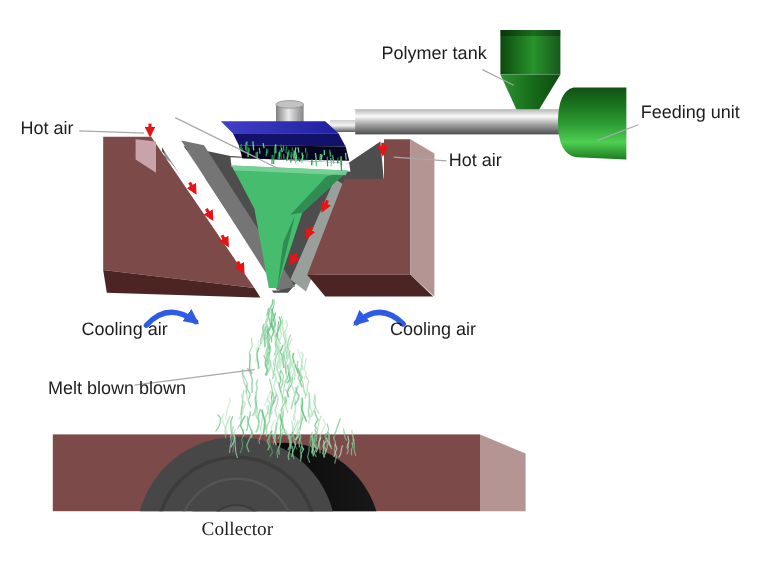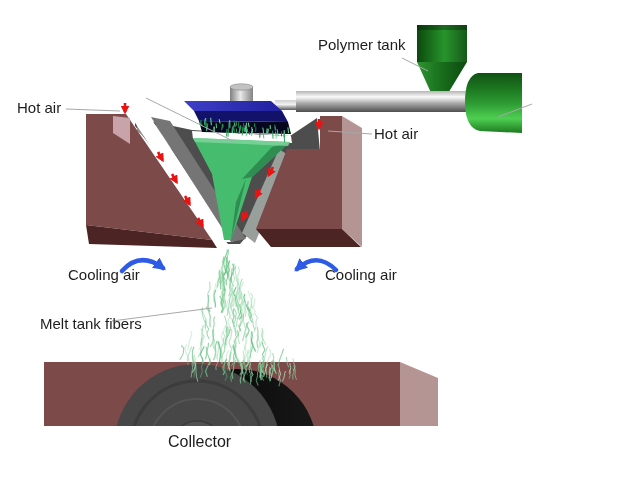--- a/index.html
+++ b/index.html
@@ -1,20 +1,20 @@
 <!DOCTYPE html>
 <html><head>
 <meta charset="utf-8">
 <style>
   html,body{margin:0;padding:0;background:#fff;}
   .stage{position:relative;width:640px;height:480px;background:#fff;overflow:hidden;
          font-family:"Liberation Sans", sans-serif;}
   .stage svg{position:absolute;left:0;top:0;}
   .lbl{position:absolute;font-size:15px;color:#1d1d1d;white-space:nowrap;line-height:16px;}
-  .lbl.big{font-size:16px;}
+  .lbl.big{font-size:16px;font-family:Liberation Serif, serif;}
 </style>
 </head>
 <body>
 
 <div class="stage">
 
 <svg width="640" height="480" viewBox="0 0 640 480">
   <defs>
     <linearGradient id="pipeGrad" x1="0" y1="0" x2="0" y2="1">
       <stop offset="0" stop-color="#b5b5b5"></stop>
@@ -415,20 +415,21 @@
     <line x1="402" y1="58" x2="428" y2="71"></line>
     <line x1="532" y1="104" x2="498" y2="117"></line>
     <line x1="146" y1="98" x2="233" y2="141"></line>
     <line x1="66" y1="109" x2="120" y2="111"></line>
     <line x1="372" y1="134" x2="328" y2="131"></line>
     <line x1="112" y1="321" x2="212" y2="308"></line>
   </g>
 </svg>
 
 <div class="lbl" style="left:318px;top:37px">Polymer tank</div>
+<div class="lbl" style="left:534px;top:86px">Feeding unit</div>
 <div class="lbl" style="left:17px;top:100px">Hot air</div>
 <div class="lbl" style="left:374px;top:126px">Hot air</div>
 <div class="lbl" style="left:68px;top:267px">Cooling air</div>
 <div class="lbl" style="left:325px;top:267px">Cooling air</div>
-<div class="lbl" style="left:40px;top:316px">Melt tank fibers</div>
+<div class="lbl" style="left:40px;top:316px">Melt blown blown</div>
 <div class="lbl big" style="left:168px;top:434px">Collector</div>
 
 </div>
 
 </body></html>

